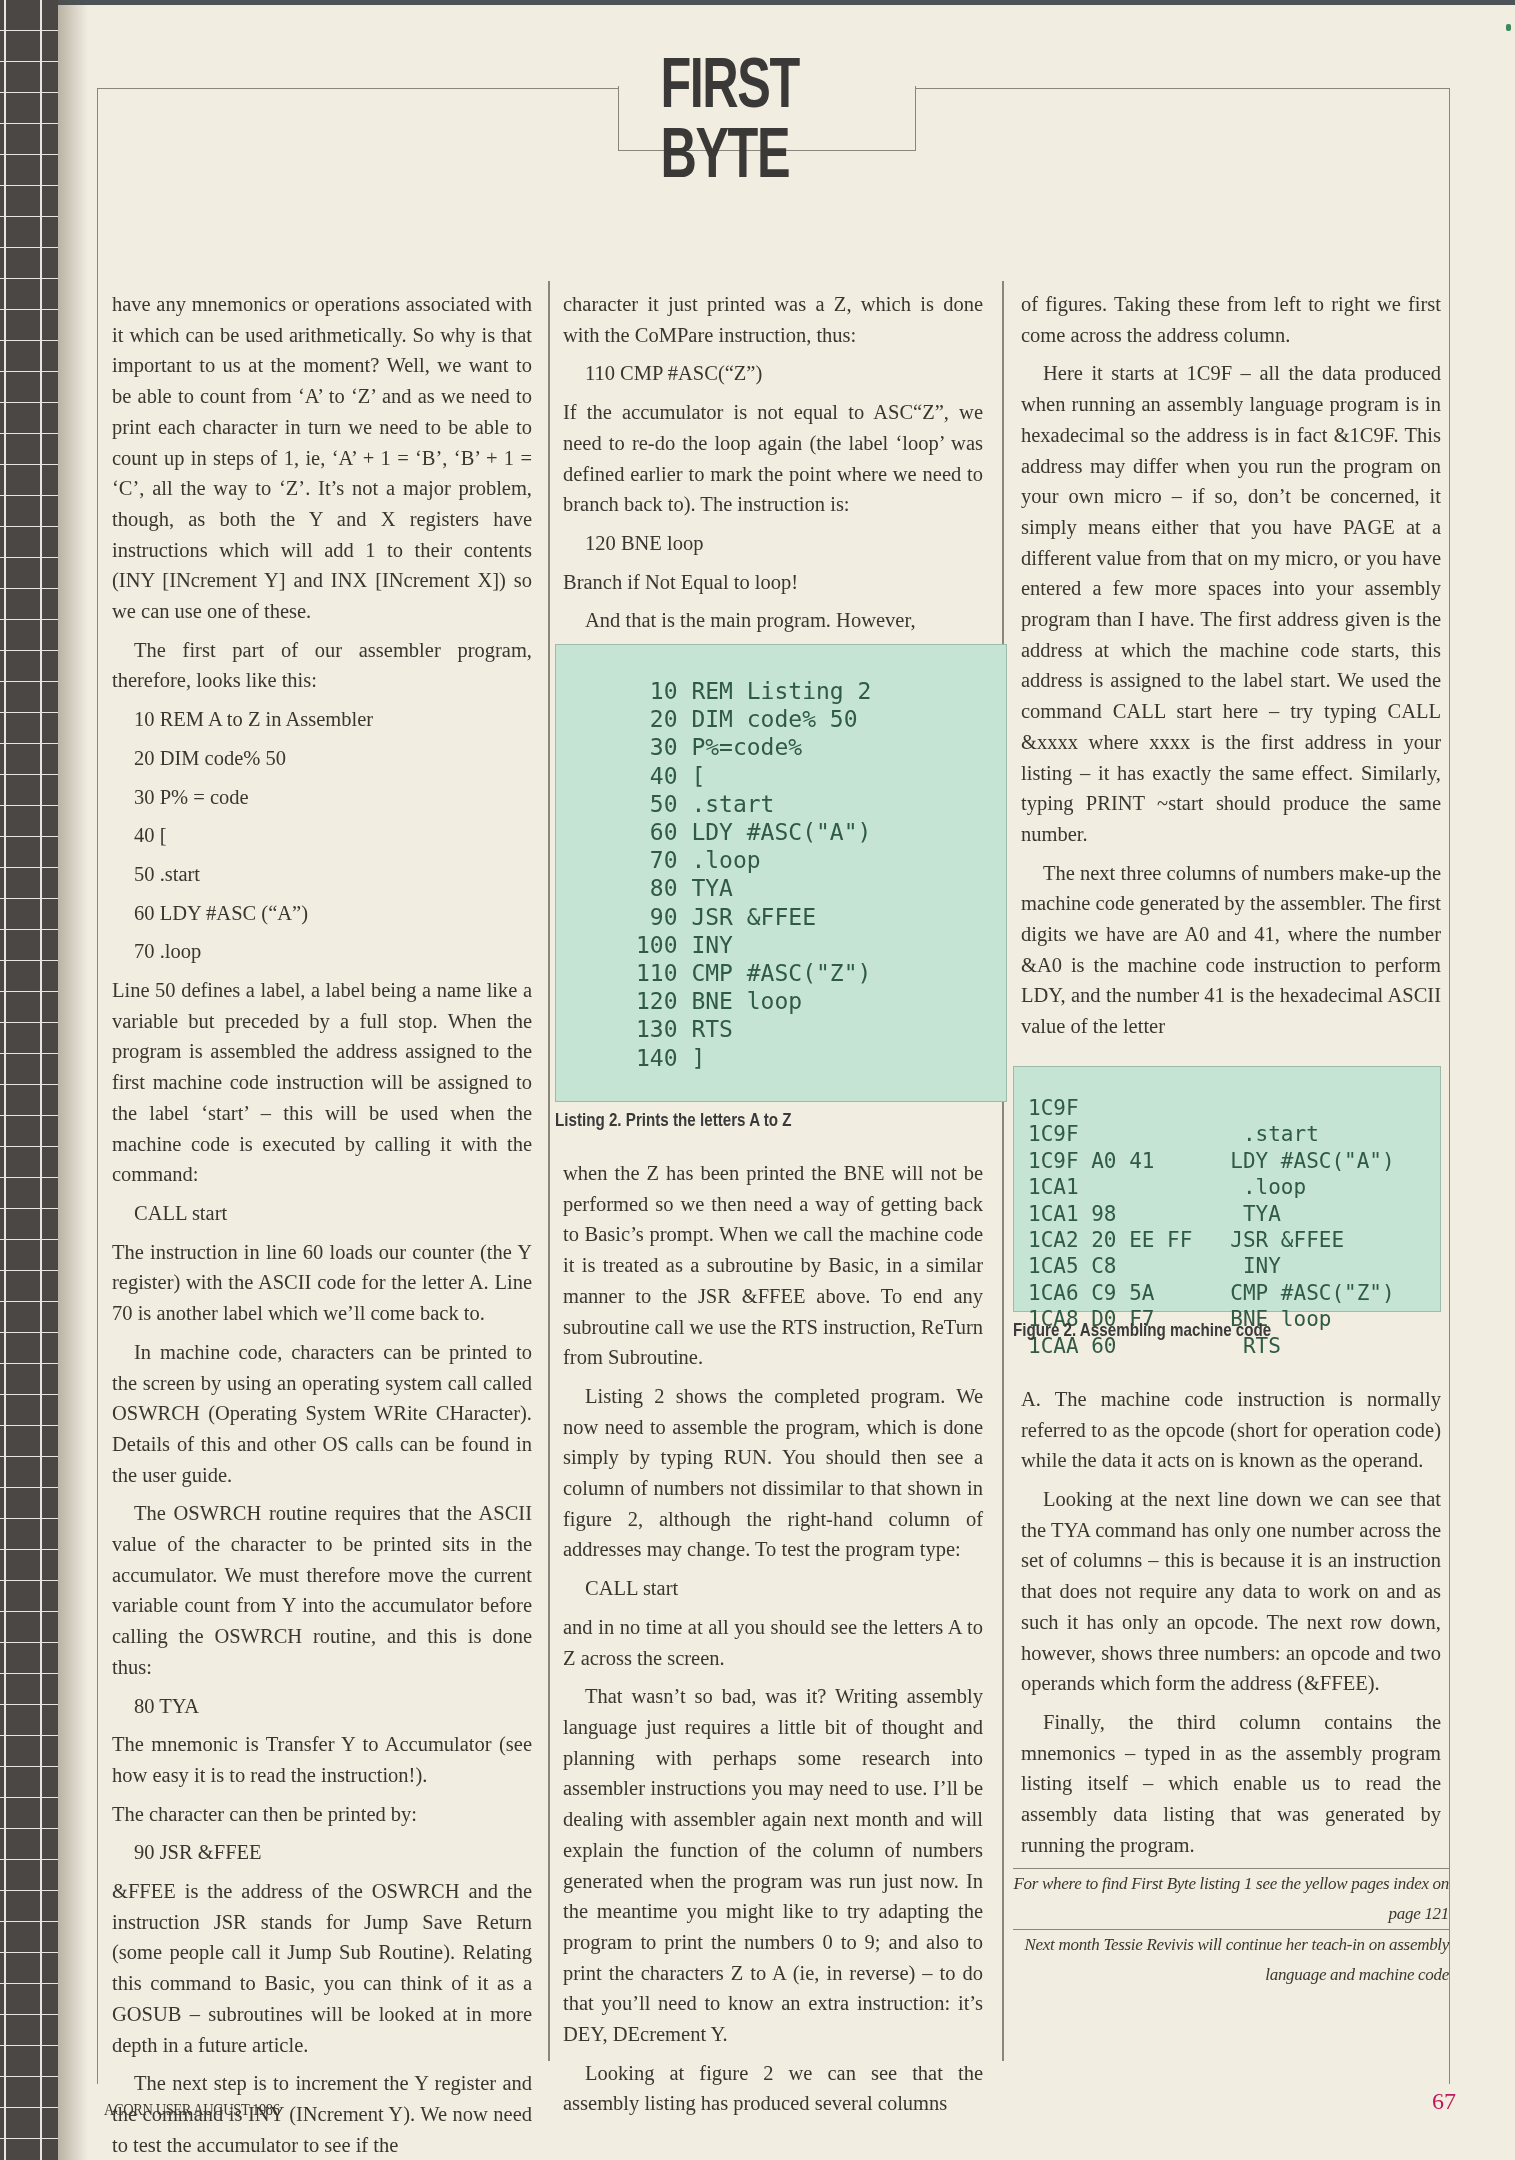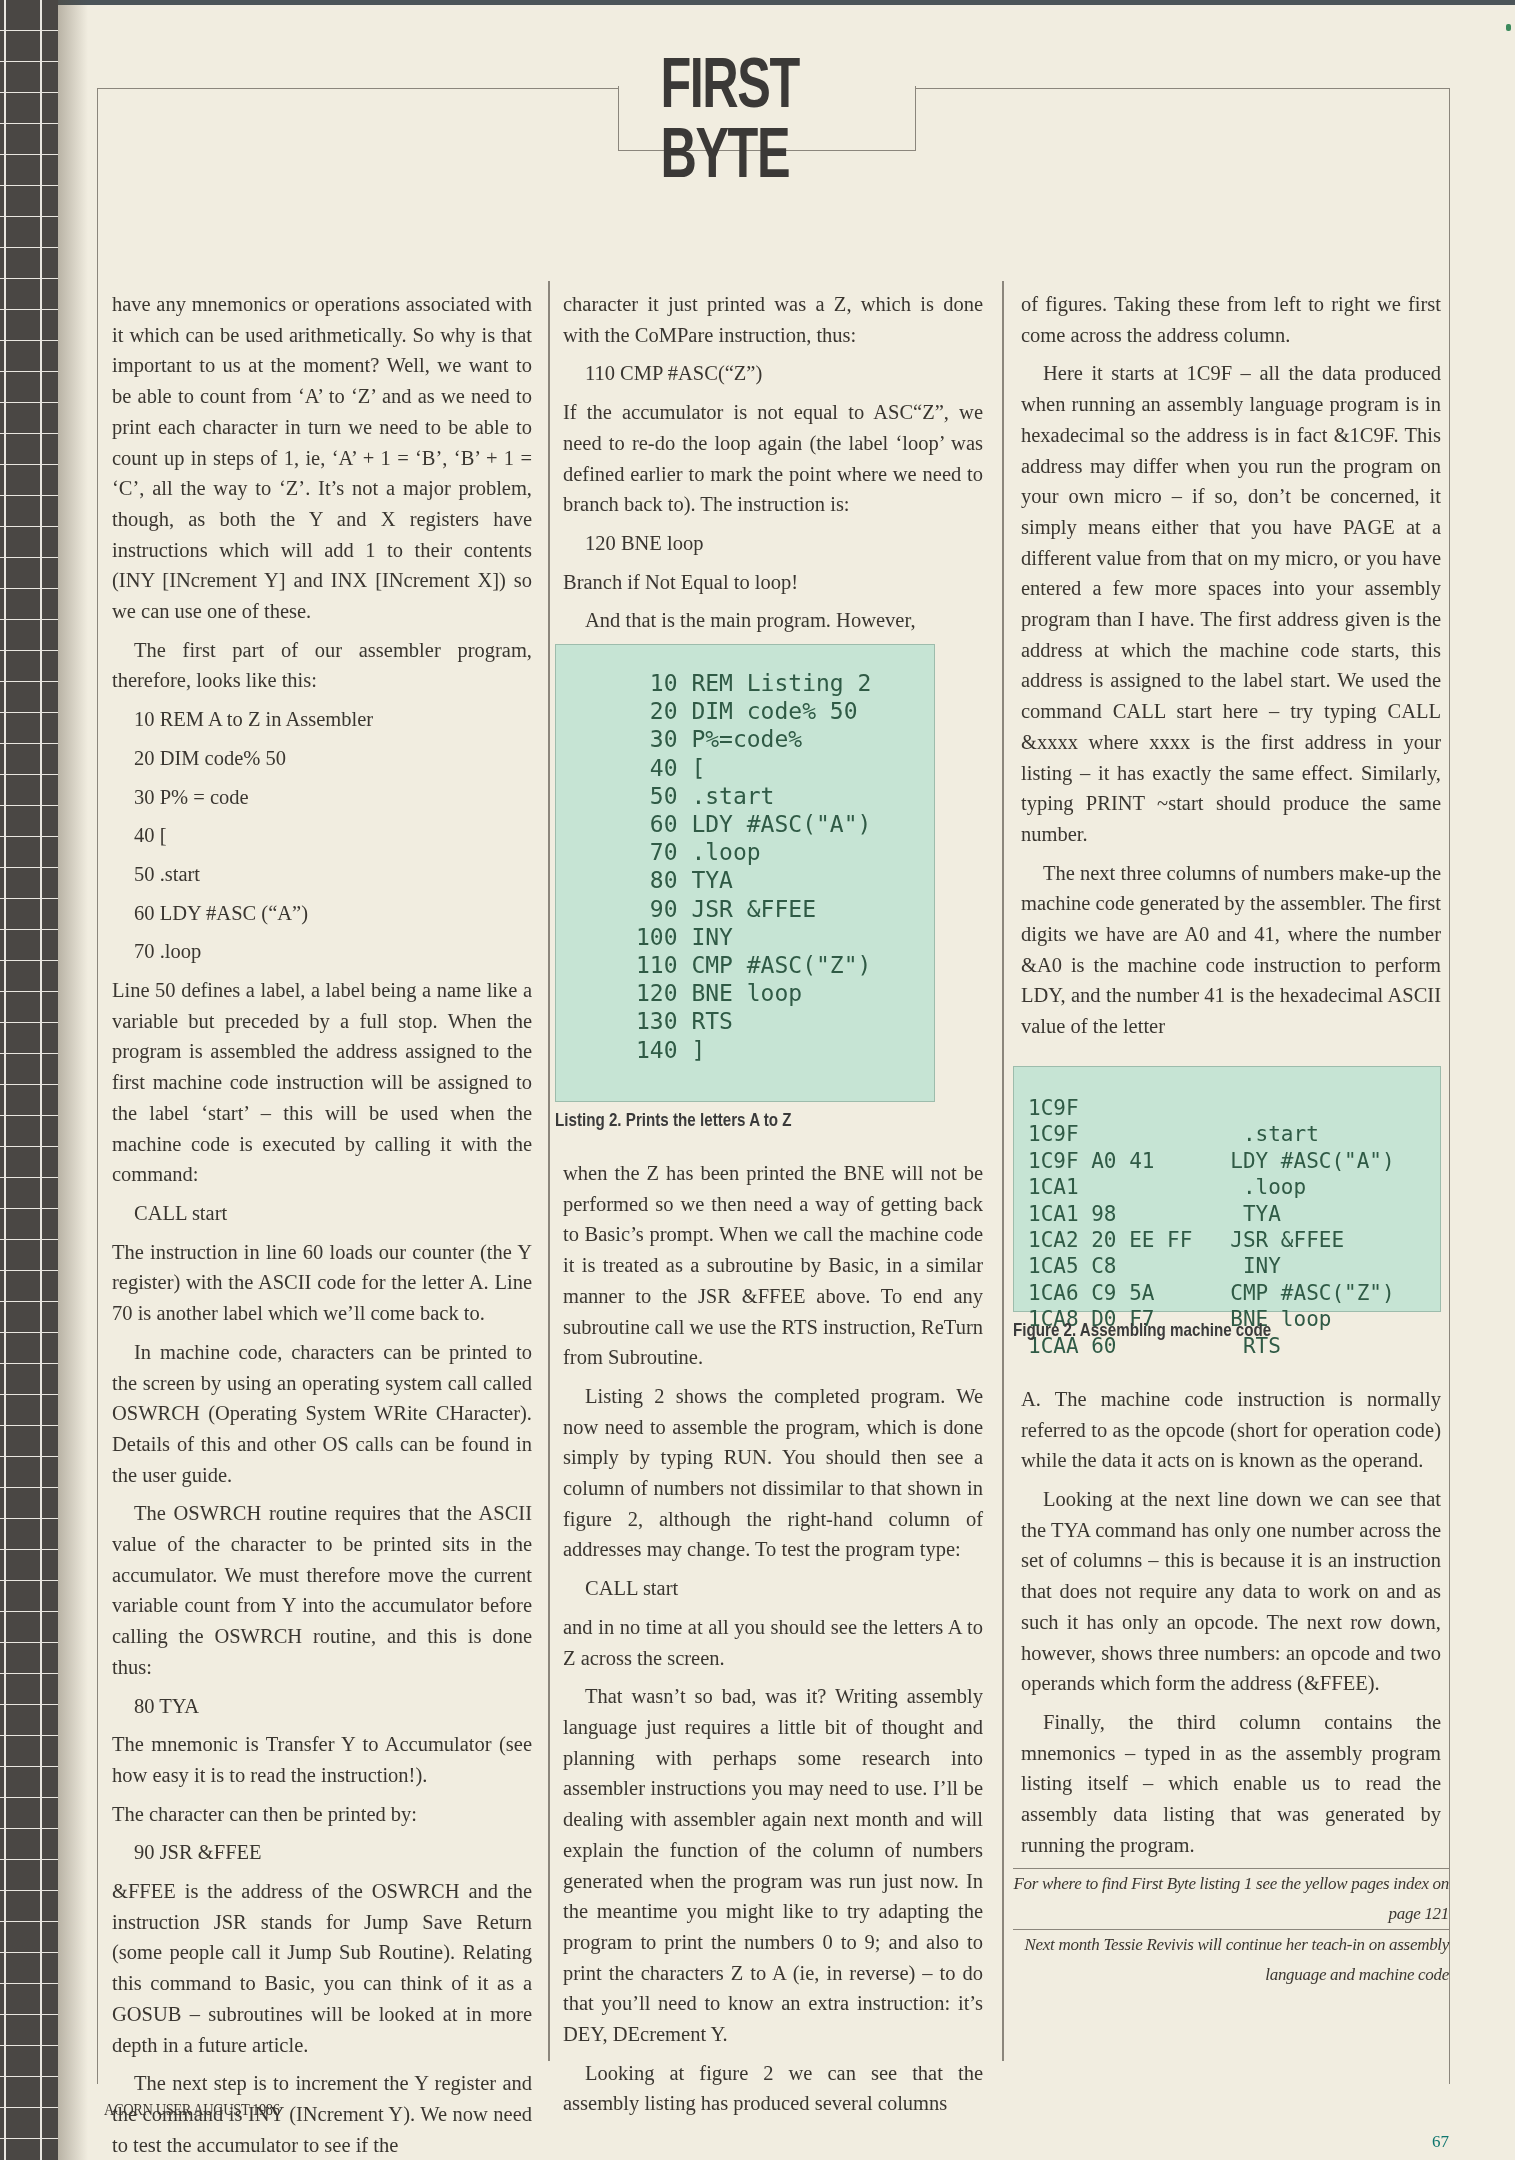--- a/index.html
+++ b/index.html
@@ -47,40 +47,40 @@
   .col2 { left: 555px; }
   .col3 { left: 1013px; }
   .rule-v { position: absolute; width: 1.5px; background: #8b867c; }
   .col p { margin: 8px; text-indent: 0; }
   .col p.ind { text-indent: 22px; }
   .col p.code { padding-left: 22px; text-align: left; }
   .listing-box {
     background: #c6e4d4; border: 1.5px solid #9dbcac; margin: 4px 0 0 0;
     font-family: "DejaVu Sans Mono", monospace; color: #2f5a45;
   }
-  .listing2 { width: 380px; height: 458px; padding-top: 24px; box-sizing: border-box; }
+  .listing2 { width: 452px; height: 458px; padding-top: 32px; box-sizing: border-box; }
   .listing2 .ln { font-size: 23px; line-height: 28.2px; white-space: pre; padding-left: 80px; }
   .caption {
     font-family: "Liberation Sans", sans-serif; font-weight: bold; font-size: 18.5px;
     color: #3a3a3a; transform: scaleX(0.82); transform-origin: left; white-space: nowrap;
     margin: 6px 0 0 0; line-height: 24px;
   }
   .fig2 { width: 428px; height: 246px; padding: 28px 0 0 14px; box-sizing: border-box; }
   .fig2 .ln { font-size: 21px; line-height: 26.4px; white-space: pre; }
   .note {
     font-style: italic; font-size: 17px; line-height: 30px; border-top: 1.5px solid #8b867c;
     text-align: right; letter-spacing: -0.3px;
   }
   .footer-left {
     position: absolute; left: 104px; top: 2100px;
     font-size: 17px; color: #3a3630; letter-spacing: -0.5px;
     transform: scaleX(0.85); transform-origin: left; white-space: nowrap;
   }
   .footer-right {
-    position: absolute; left: 1432px; top: 2088px; font-size: 17px; color: #0f766e; margin-top: 44px;
+    position: absolute; left: 1432px; top: 2088px; font-size: 24px; color: #be185d;
   }
   .dot { position: absolute; left: 1506px; top: 24px; width: 5px; height: 7px; background: #3c8a5c; border-radius: 2px; }
 </style>
 </head>
 <body>
 
 <div class="top-edge"></div>
 <div class="grid-strip"></div>
 <div class="gutter-shadow"></div>
 <div class="dot"></div>

